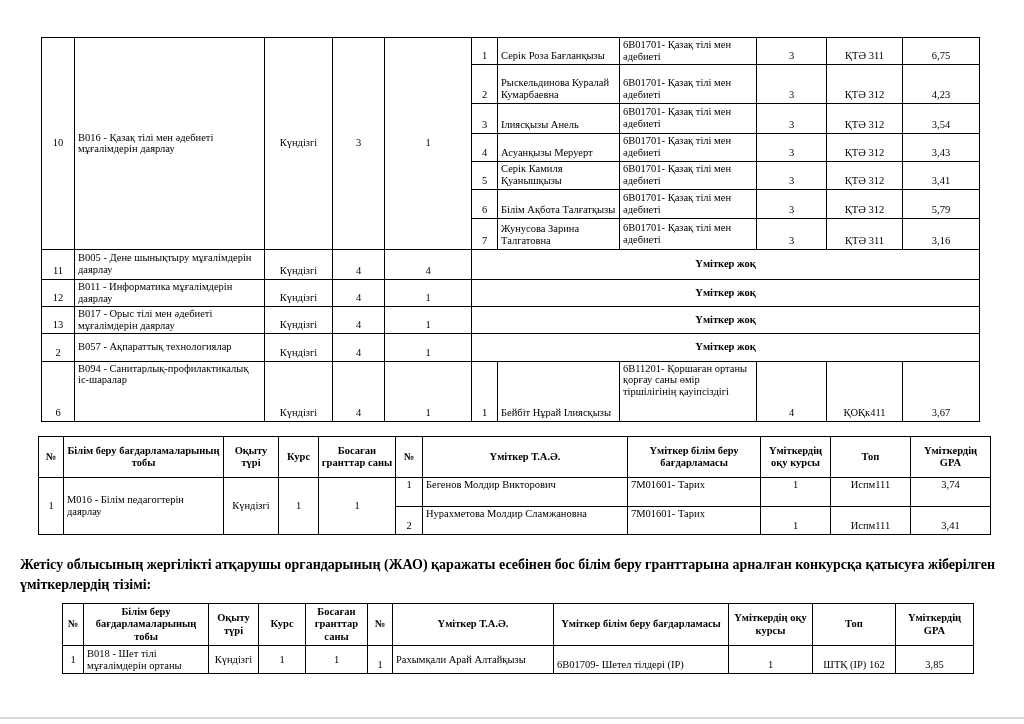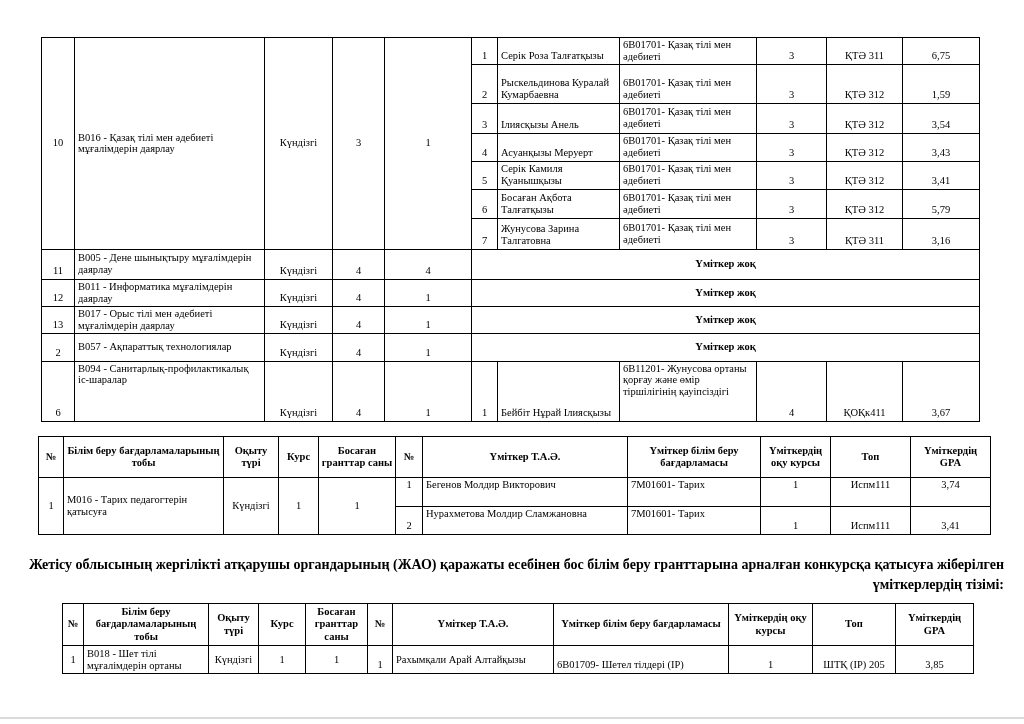--- a/index.html
+++ b/index.html
@@ -24,21 +24,21 @@
   .vt{vertical-align:top;}
   .vm{vertical-align:middle;}
   .vb{vertical-align:bottom;padding-bottom:2px !important;}
   .bold{font-weight:bold;}
   tr.hdr td{
     font-weight:bold;text-align:center;vertical-align:middle;
     line-height:1.18;padding:1px 2px;
   }
   .heading{
     position:absolute;left:20px;width:984px;top:555px;
-    font-weight:bold;font-size:14px;line-height:1.42;text-align:right;
+    font-weight:bold;font-size:14px;line-height:1.42;text-align:left;
   }
   .bottom-line{
     position:absolute;left:0;top:717px;width:1024px;height:2px;
     background:#dadada;
   }
 </style>
 </head>
 <body>
 
 <div class="page">
@@ -58,33 +58,33 @@
         <col style="width:77px">
     </colgroup>
     <tbody>
       <tr style="height:25px">
         <td rowspan="7" class="c vm">10</td>
         <td rowspan="7" class="vm">B016 - Қазақ тілі мен әдебиеті мұғалімдерін даярлау</td>
         <td rowspan="7" class="c vm">Күндізгі</td>
         <td rowspan="7" class="c vm">3</td>
         <td rowspan="7" class="c vm">1</td>
         <td class="c vb">1</td>
-        <td class="vb">Серік Роза Талғатқызы</td>
+        <td class="vb">Серік Роза Бағланқызы</td>
         <td class="vm">6B01701- Қазақ тілі мен әдебиеті</td>
         <td class="c vb">3</td>
         <td class="c vb">ҚТӘ 311</td>
         <td class="c vb">6,75</td>
       </tr>
       <tr style="height:39px">
         <td class="c vb">2</td>
         <td class="vb">Рыскельдинова Куралай Кумарбаевна</td>
         <td class="vb">6B01701- Қазақ тілі мен әдебиеті</td>
         <td class="c vb">3</td>
         <td class="c vb">ҚТӘ 312</td>
-        <td class="c vb">1,59</td>
+        <td class="c vb">4,23</td>
       </tr>
       <tr style="height:30px">
         <td class="c vb">3</td>
         <td class="vb">Ілиясқызы Анель</td>
         <td class="vm">6B01701- Қазақ тілі мен әдебиеті</td>
         <td class="c vb">3</td>
         <td class="c vb">ҚТӘ 312</td>
         <td class="c vb">3,54</td>
       </tr>
       <tr style="height:28px">
@@ -98,21 +98,21 @@
       <tr style="height:28px">
         <td class="c vb">5</td>
         <td class="vb">Серік Камиля Қуанышқызы</td>
         <td class="vm">6B01701- Қазақ тілі мен әдебиеті</td>
         <td class="c vb">3</td>
         <td class="c vb">ҚТӘ 312</td>
         <td class="c vb">3,41</td>
       </tr>
       <tr style="height:29px">
         <td class="c vb">6</td>
-        <td class="vb">Босаған Ақбота Талғатқызы</td>
+        <td class="vb">Білім Ақбота Талғатқызы</td>
         <td class="vm">6B01701- Қазақ тілі мен әдебиеті</td>
         <td class="c vb">3</td>
         <td class="c vb">ҚТӘ 312</td>
         <td class="c vb">5,79</td>
       </tr>
       <tr style="height:31px">
         <td class="c vb">7</td>
         <td class="vb">Жунусова Зарина Талгатовна</td>
         <td class="vm">6B01701- Қазақ тілі мен әдебиеті</td>
         <td class="c vb">3</td>
@@ -154,21 +154,21 @@
       </tr>
 
       <tr style="height:60px">
         <td class="c vb">6</td>
         <td class="vt">B094 - Санитарлық-профилактикалық іс-шаралар</td>
         <td class="c vb">Күндізгі</td>
         <td class="c vb">4</td>
         <td class="c vb">1</td>
         <td class="c vb">1</td>
         <td class="vb">Бейбіт Нұрай Ілиясқызы</td>
-        <td class="vt">6B11201- Жунусова ортаны қорғау және өмір тіршілігінің қауіпсіздігі</td>
+        <td class="vt">6B11201- Қоршаған ортаны қорғау саны өмір тіршілігінің қауіпсіздігі</td>
         <td class="c vb">4</td>
         <td class="c vb">ҚОҚк411</td>
         <td class="c vb">3,67</td>
       </tr>
     </tbody>
   </table>
 
   <table class="tbl" style="left:38px;top:436px;width:952px;">
     <colgroup>
       <col style="width:25px">
@@ -192,21 +192,21 @@
         <td>Босаған гранттар саны</td>
         <td>№</td>
         <td>Үміткер Т.А.Ә.</td>
         <td>Үміткер білім беру бағдарламасы</td>
         <td>Үміткердің оқу курсы</td>
         <td>Топ</td>
         <td>Үміткердің GPA</td>
       </tr>
       <tr style="height:29px">
         <td rowspan="2" class="c vm">1</td>
-        <td rowspan="2" class="vm">М016 - Тарих педагогтерін қатысуға</td>
+        <td rowspan="2" class="vm">М016 - Білім педагогтерін даярлау</td>
         <td rowspan="2" class="c vm">Күндізгі</td>
         <td rowspan="2" class="c vm">1</td>
         <td rowspan="2" class="c vm">1</td>
         <td class="c vt">1</td>
         <td class="vt">Бегенов Молдир Викторович</td>
         <td class="vt">7М01601- Тарих</td>
         <td class="c vt">1</td>
         <td class="c vt">Испм111</td>
         <td class="c vt">3,74</td>
       </tr>
@@ -254,21 +254,21 @@
       <tr style="height:28px">
         <td class="c vm">1</td>
         <td class="vm">B018 - Шет тілі мұғалімдерін ортаны</td>
         <td class="c vm">Күндізгі</td>
         <td class="c vm">1</td>
         <td class="c vm">1</td>
         <td class="c vb">1</td>
         <td class="vm">Рахымқали Арай Алтайқызы</td>
         <td class="vb">6B01709- Шетел тілдері (ІР)</td>
         <td class="c vb">1</td>
-        <td class="c vb">ШТҚ (ІР) 205</td>
+        <td class="c vb">ШТҚ (ІР) 162</td>
         <td class="c vb">3,85</td>
       </tr>
     </tbody>
   </table>
 
   <div class="bottom-line"></div>
 
 </div>
 
 </body></html>

